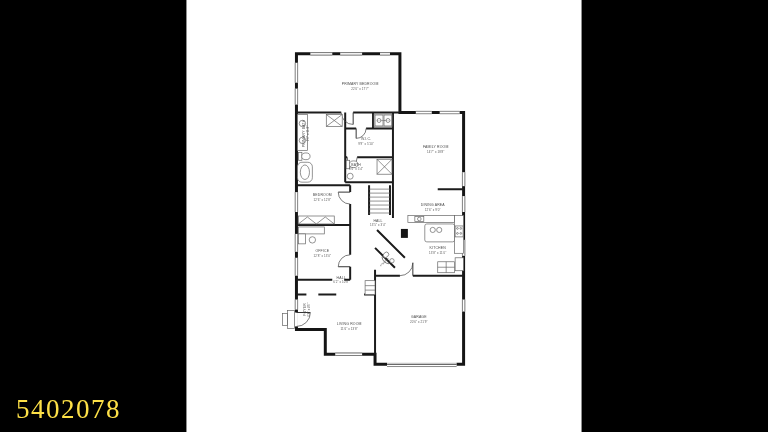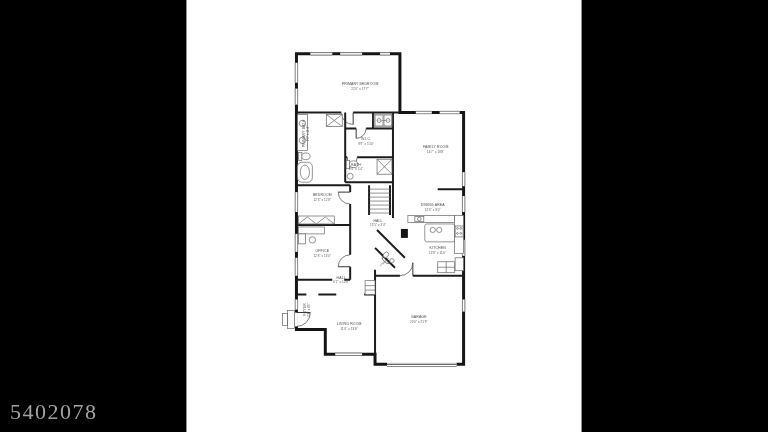--- a/index.html
+++ b/index.html
@@ -13,25 +13,25 @@
   .photo{
     position:absolute;left:186px;top:0;
     width:396px;height:432px;
     background:#fff;
     border-left:1px solid #8f8f8f;
     border-right:1px solid #8f8f8f;
     box-sizing:border-box;
   }
   .photo svg{display:block;width:100%;height:100%;}
   .watermark{
-    position:absolute;left:10px;bottom:7px;
+    position:absolute;left:16px;bottom:7px;
     font-family:"Liberation Serif",serif;
-    font-size:22px;
+    font-size:27px;
     letter-spacing:1.5px;
-    color:#a3a3a3;
+    color:#fde047;
     user-select:none;
   }
   
   .wall-ext{stroke:#151515;stroke-width:3;fill:none;stroke-linecap:butt;}
   .wall-int{stroke:#1c1c1c;stroke-width:2;fill:none;stroke-linecap:butt;}
   .thin{stroke:#666;stroke-width:0.7;fill:none;}
   .thin-f{stroke:#666;stroke-width:0.7;fill:#fff;}
   .winline{stroke:#555;stroke-width:0.7;fill:none;}
   .arc{stroke:#444;stroke-width:0.7;fill:none;}
   .leaf{stroke:#333;stroke-width:1;fill:none;}

